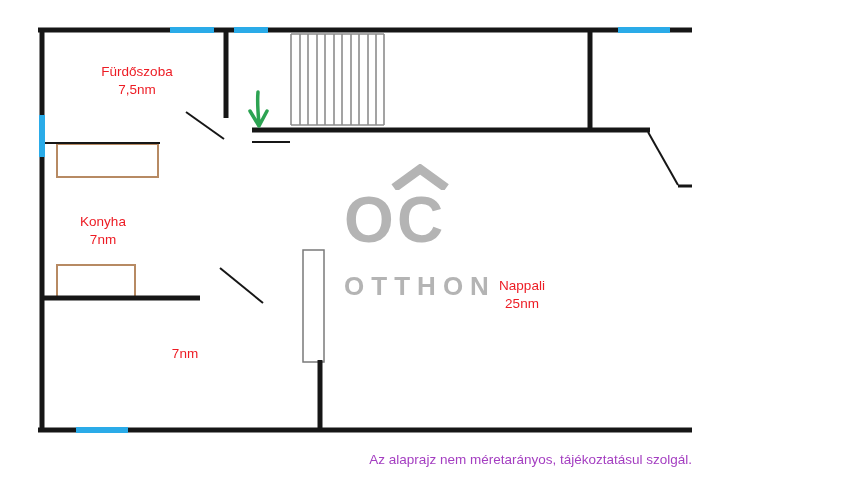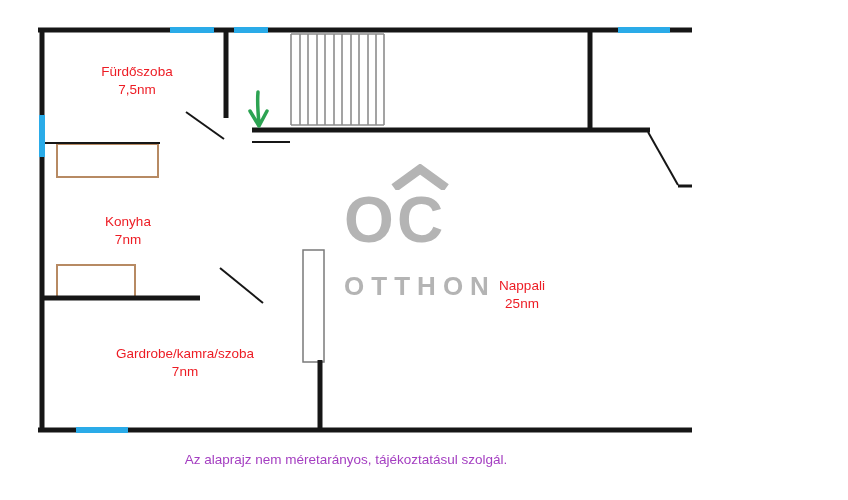--- a/index.html
+++ b/index.html
@@ -27,21 +27,21 @@
   .watermark{
     position:absolute;left:420px;top:164px;transform:translateX(-50%);
     text-align:left;color:var(--watermark,#b4b4b4);user-select:none;
   }
   .logo-roof svg{position:static;display:block;margin:0 auto;}
   .logo-oc{font-size:64px;font-weight:bold;letter-spacing:3px;line-height:66px;margin-top:-3px;}
   .brand-line{font-size:26px;font-weight:bold;letter-spacing:7px;line-height:22px;}
   .brand-line.first{margin-top:22px;}
   .brand-line.second{margin-top:5px;}
   .disclaimer{
-    position:absolute;left:0;right:0;top:452px;text-align:center;
+    position:absolute;left:0;right:0;top:452px;text-align:right;
     color:var(--disclaimer,#a43ec1);font-size:13.5px;
   }
 </style>
 </head>
 <body>
 
 <div class="canvas">
 
   <svg width="848" height="500" viewBox="0 0 848 500">
 
@@ -104,27 +104,26 @@
     </g>
 
     <path class="arrow" d="M 258 92 C 257 103 258 113 259 124 M 250 111 L 259 126 L 267 111"></path>
   </svg>
 
   <div class="room-label" style="left:137px;top:63px">
     <div>Fürdőszoba</div>
     <div>7,5nm</div>
   </div>
 
-  <div class="room-label" style="left:128px;top:213px">
+  <div class="room-label" style="left:103px;top:213px">
     <div>Konyha</div>
     <div>7nm</div>
   </div>
 
   <div class="room-label" style="left:185px;top:345px">
-    <div>Gardrobe/kamra/szoba</div>
     <div>7nm</div>
   </div>
 
   <div class="room-label" style="left:522px;top:277px">
     <div>Nappali</div>
     <div>25nm</div>
   </div>
 
 
   <div class="watermark">

